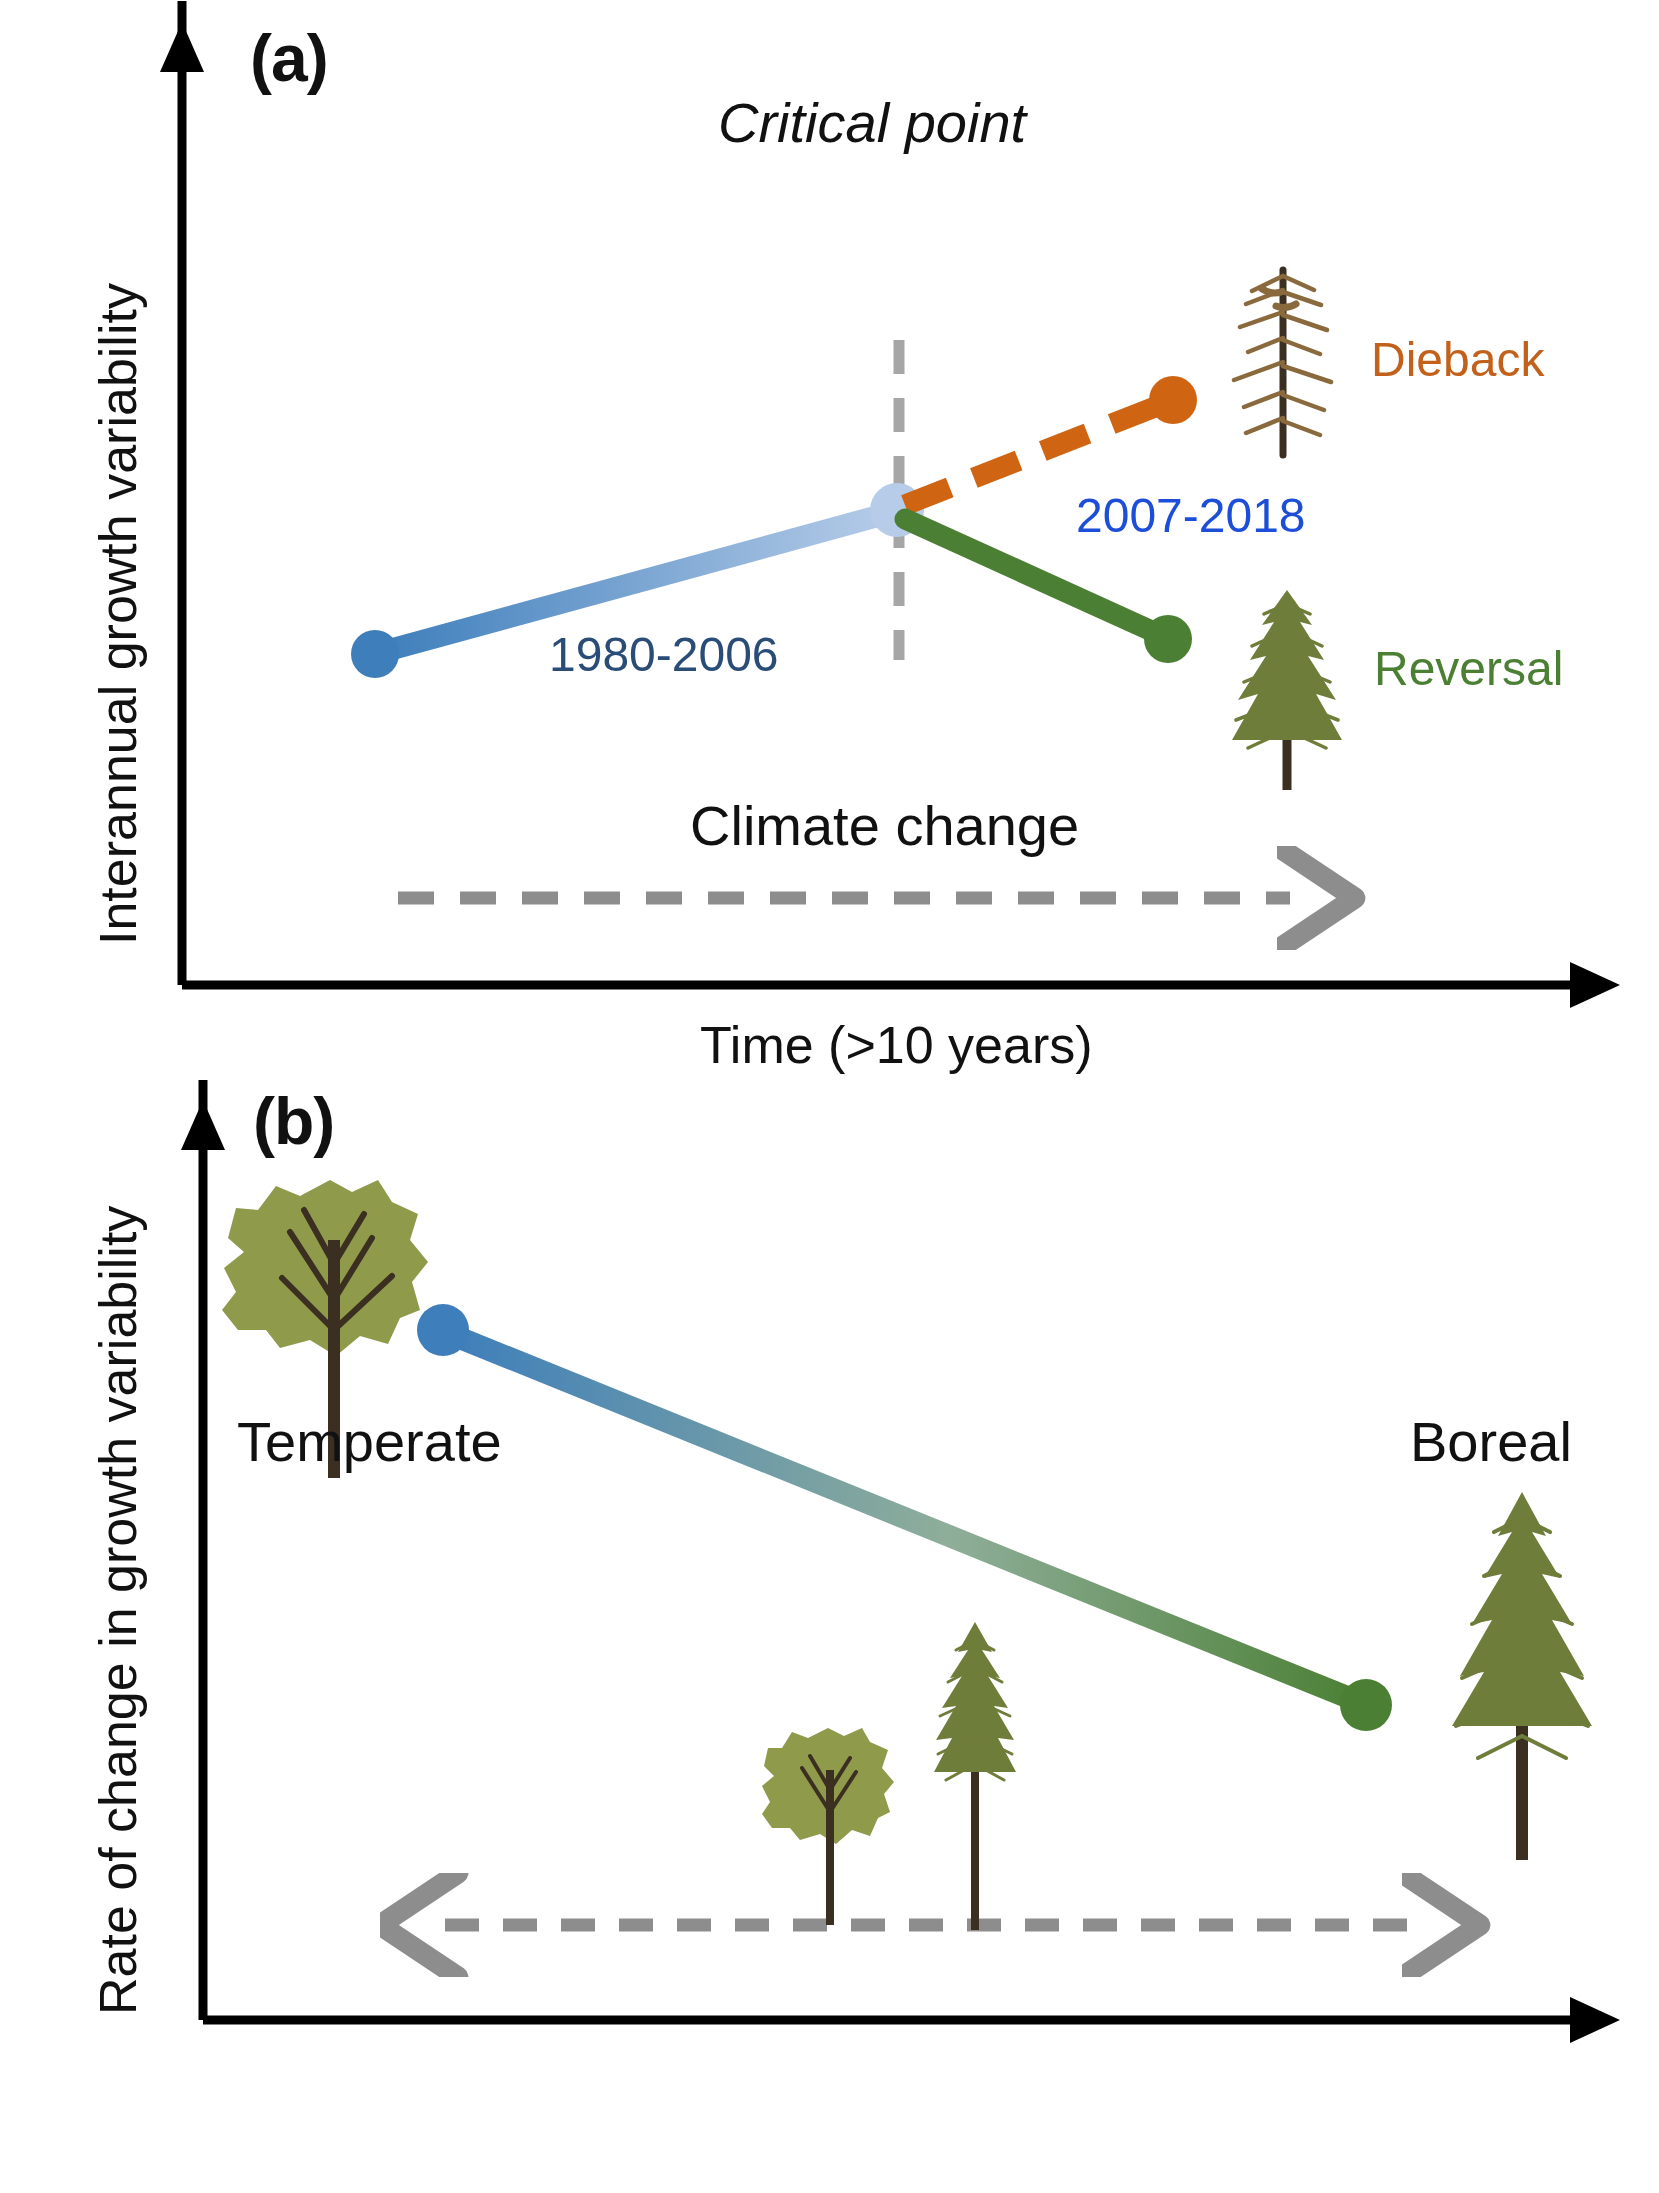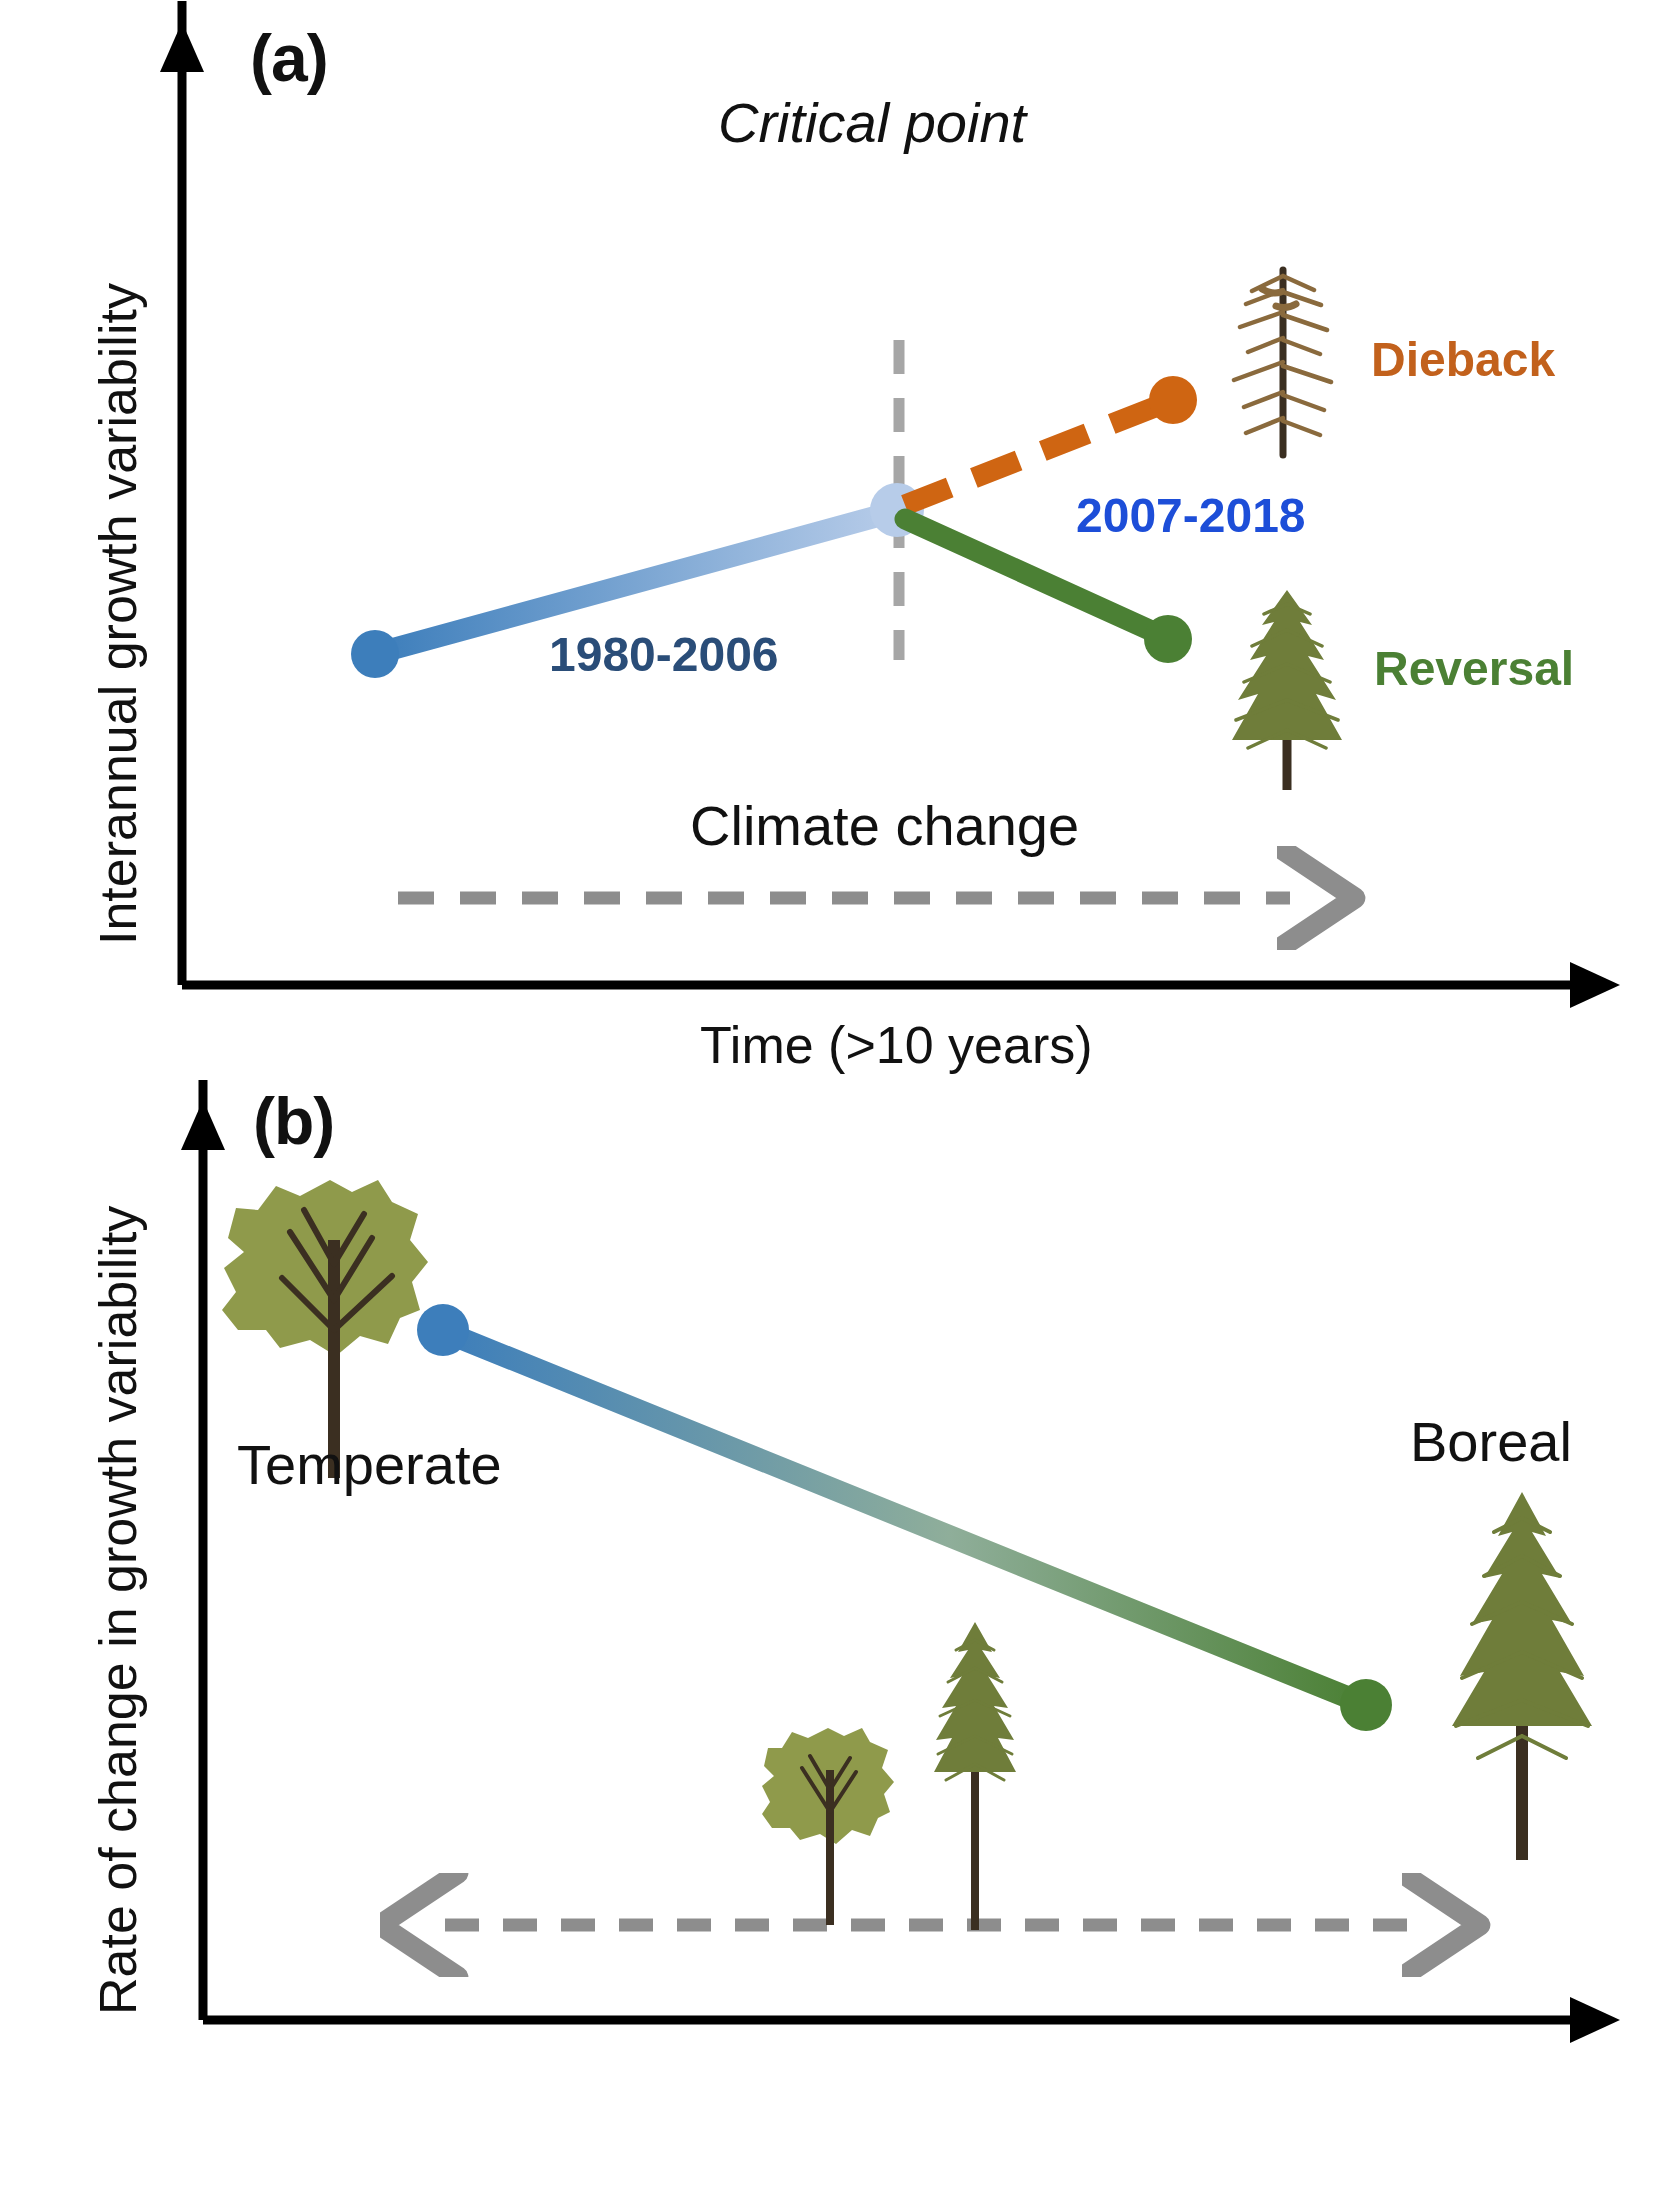--- a/index.html
+++ b/index.html
@@ -3,21 +3,21 @@
 <meta charset="utf-8">
 <style>
   html,body{margin:0;padding:0;background:#ffffff;}
   body{font-family:"Liberation Sans",sans-serif;}
   #fig{position:relative;width:1659px;height:2193px;background:#fff;overflow:hidden;}
   .svgroot{position:absolute;left:0;top:0;width:1659px;height:2193px;}
   .ttl{position:absolute;font-family:"Liberation Sans",sans-serif;white-space:nowrap;color:#111;}
   .panel-letter{font-size:66px;font-weight:bold;letter-spacing:-1px;}
   .axis-label{font-size:52px;}
   .axis-label-y{font-size:52px;transform-origin:0 0;transform:rotate(-90deg);}
-  .series-label{font-size:48px;font-weight:700;}
+  .series-label{font-size:48px;font-weight:400;}
   .big-label{font-size:56px;}
 </style>
 </head>
 <body>
 
 <div id="fig">
 
   <svg class="svgroot" viewBox="0 0 1659 2193">
     <defs>
       <linearGradient id="gradA" x1="0" y1="0" x2="1" y2="0">
@@ -178,20 +178,20 @@
   <div class="ttl series-label" style="left:1374px;top:641px;color:#4b8034;">Reversal</div>
 
   <div class="ttl big-label" style="left:690px;top:793px;">Climate change</div>
 
   <div class="ttl axis-label" style="left:700px;top:1015px;">Time (&gt;10 years)</div>
 
   <div class="ttl axis-label-y" style="left:88px;top:945px;">Interannual growth variability</div>
 
   <div class="ttl panel-letter" style="left:253px;top:1083px;">(b)</div>
 
-  <div class="ttl big-label" style="left:237px;top:1409px;margin-top:23px;">Temperate</div>
+  <div class="ttl big-label" style="left:237px;top:1409px;">Temperate</div>
 
   <div class="ttl big-label" style="left:1410px;top:1409px;">Boreal</div>
 
 
   <div class="ttl axis-label-y" style="left:88px;top:2015px;">Rate of change in growth variability</div>
 
 </div>
 
 </body></html>

